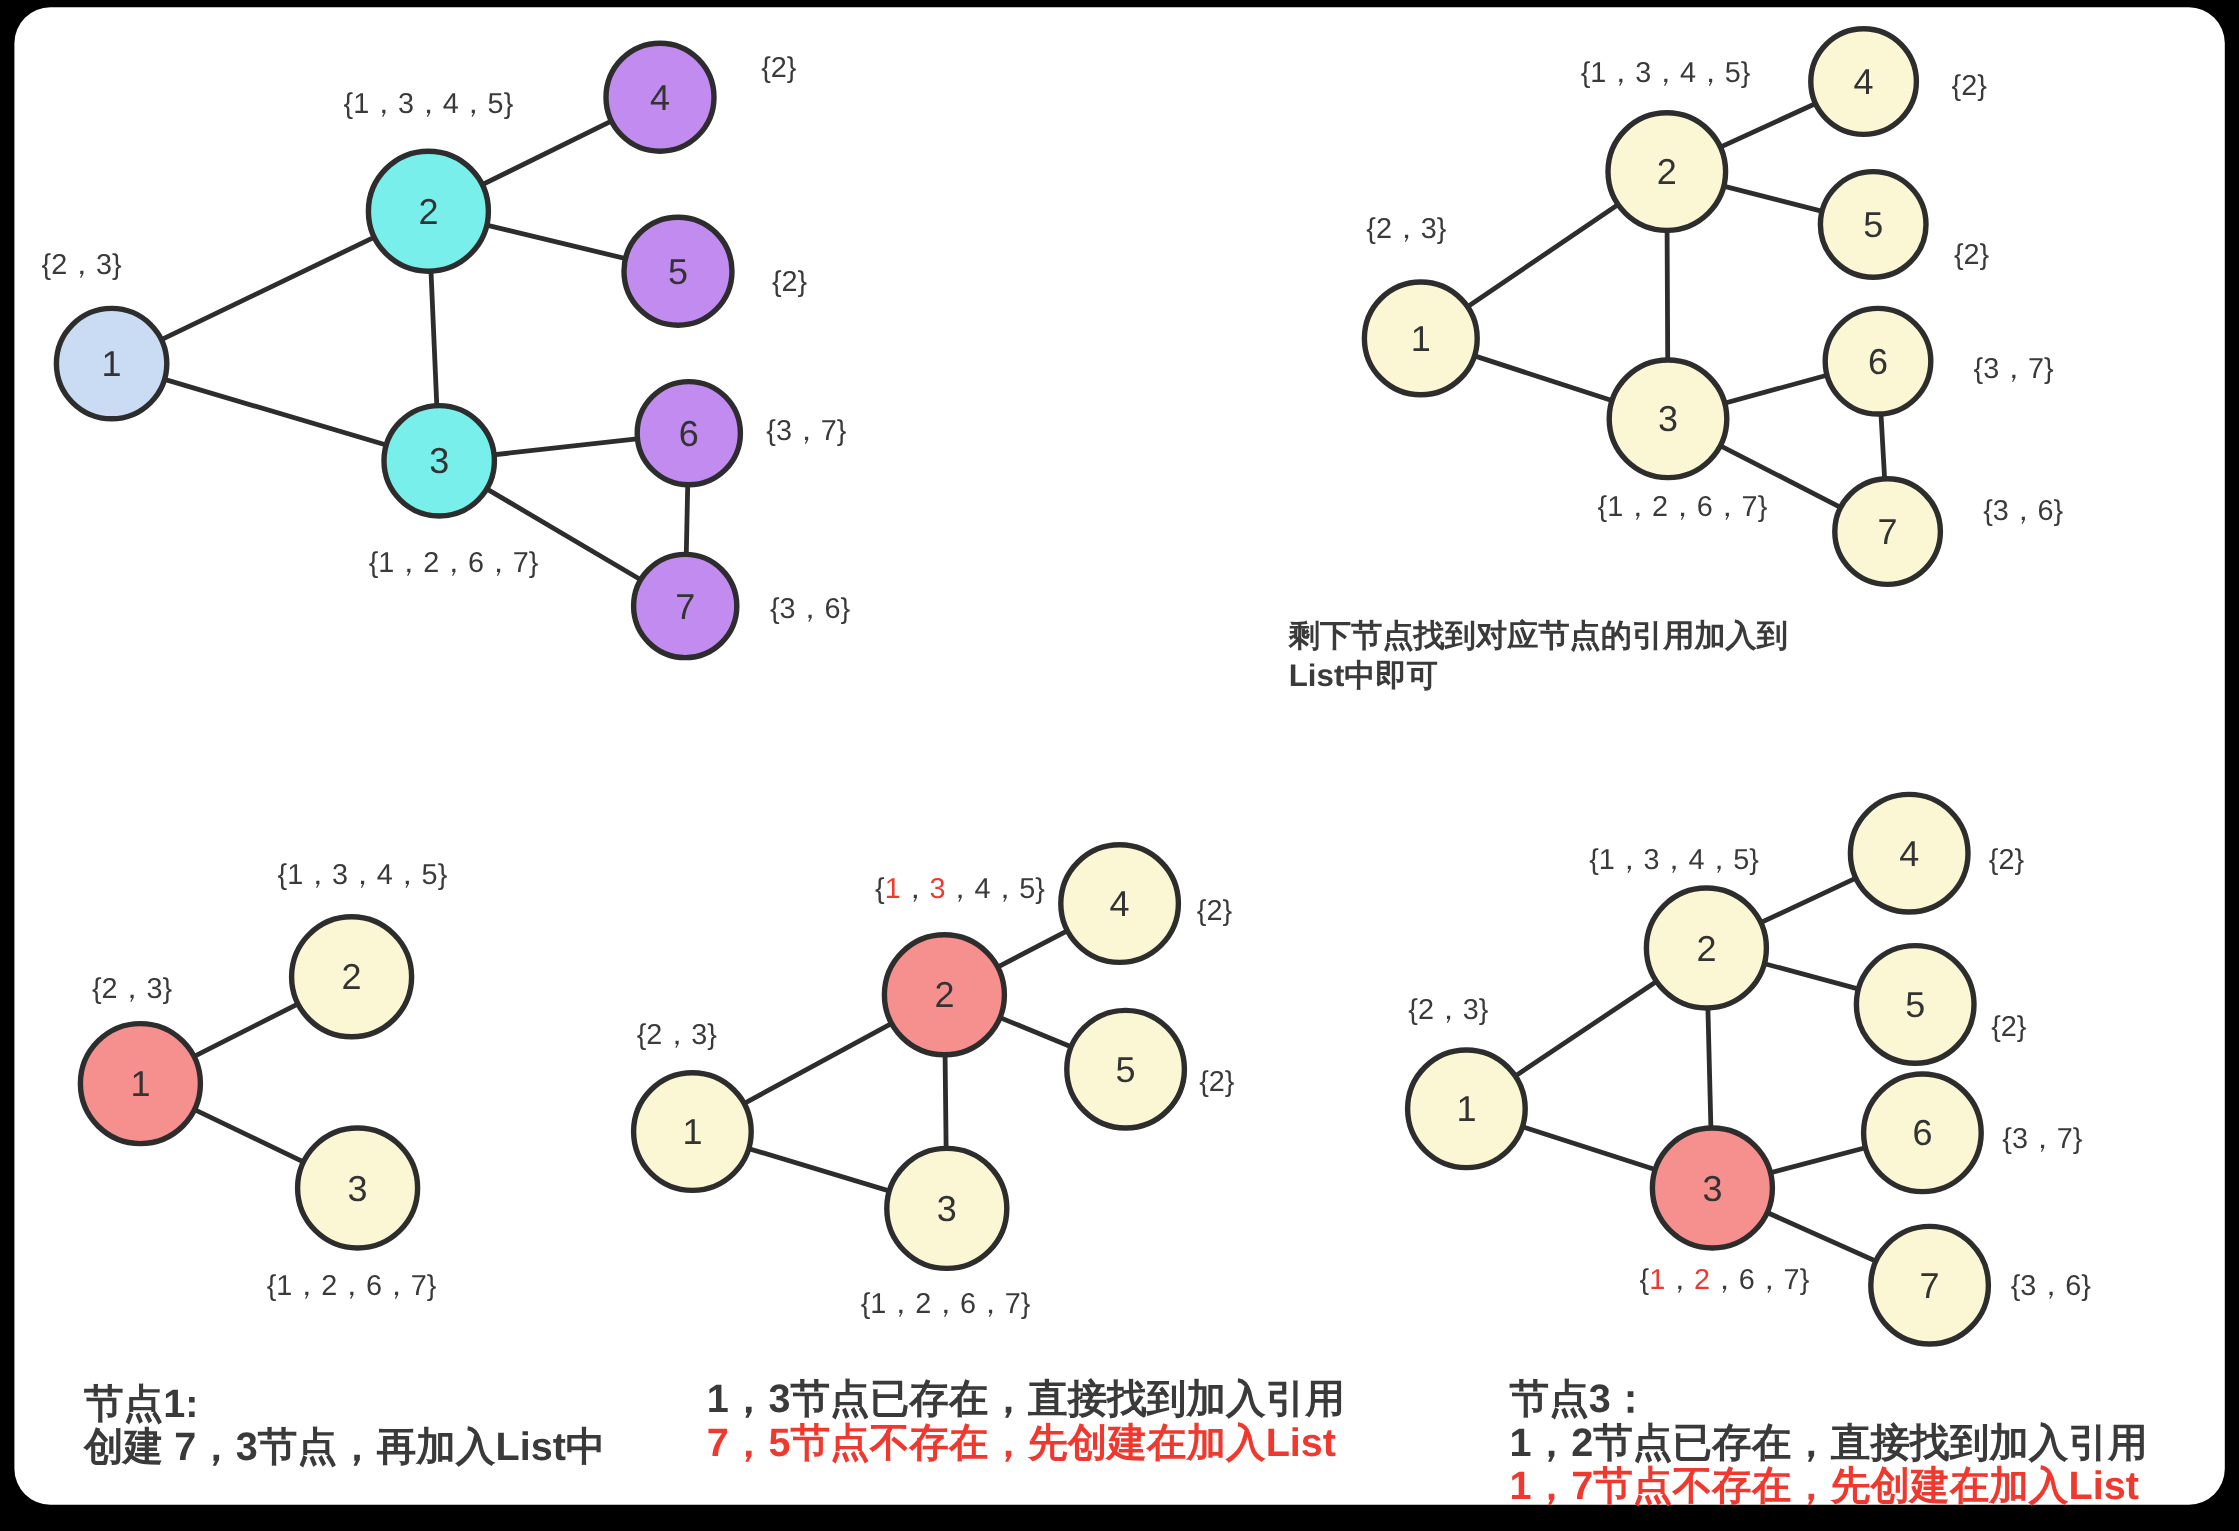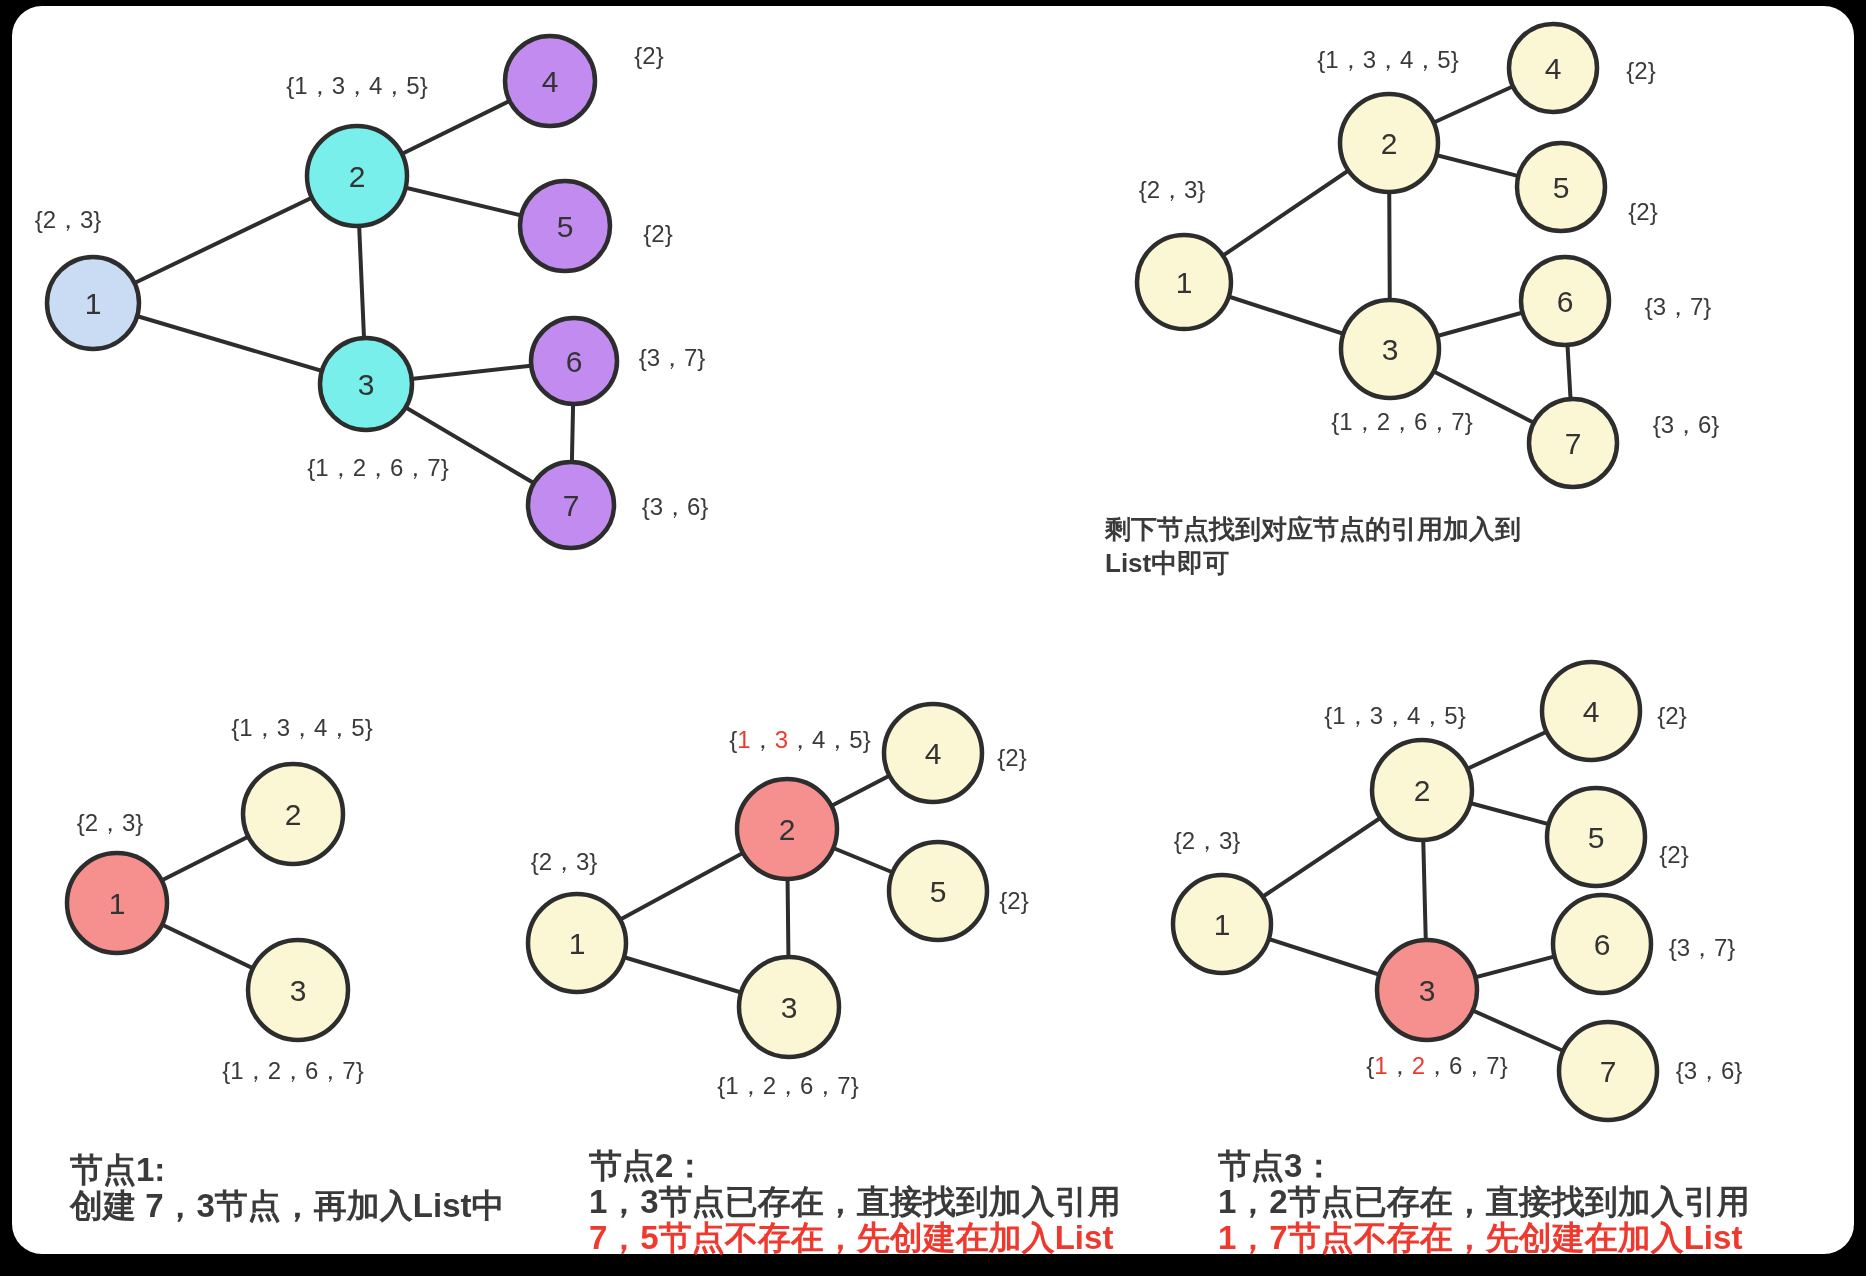--- a/index.html
+++ b/index.html
@@ -156,34 +156,33 @@
         <text x="1674" y="855" text-anchor="middle" dy="0.35em" font-size="24" fill="#3a3a3a" font-family="&quot;Liberation Sans&quot;,&quot;DejaVu Sans&quot;,sans-serif"><tspan fill="#3a3a3a">{2}</tspan></text>
         <circle cx="1602" cy="944" r="49" fill="#fbf7d5" stroke="#2d2d2d" stroke-width="4.5"></circle>
         <text x="1602" y="944" text-anchor="middle" dy="0.35em" font-size="30" fill="#333333" font-family="&quot;Liberation Sans&quot;,&quot;DejaVu Sans&quot;,sans-serif">6</text>
         <text x="1702" y="948" text-anchor="middle" dy="0.35em" font-size="24" fill="#3a3a3a" font-family="&quot;Liberation Sans&quot;,&quot;DejaVu Sans&quot;,sans-serif"><tspan fill="#3a3a3a">{3，7}</tspan></text>
         <circle cx="1608" cy="1071" r="49" fill="#fbf7d5" stroke="#2d2d2d" stroke-width="4.5"></circle>
         <text x="1608" y="1071" text-anchor="middle" dy="0.35em" font-size="30" fill="#333333" font-family="&quot;Liberation Sans&quot;,&quot;DejaVu Sans&quot;,sans-serif">7</text>
         <text x="1709" y="1071" text-anchor="middle" dy="0.35em" font-size="24" fill="#3a3a3a" font-family="&quot;Liberation Sans&quot;,&quot;DejaVu Sans&quot;,sans-serif"><tspan fill="#3a3a3a">{3，6}</tspan></text>
       </g>
     </svg>
 
-  <div class="caption note" style="left: 1105px; top: 512px;">
+  <div class="caption note" style="left: 1074px; top: 512px;">
     <div class="cap-line">剩下节点找到对应节点的引用加入到</div>
     <div class="cap-line">List中即可</div>
   </div>
 
   <div class="caption" style="left: 70px; top: 1152px;">
     <div class="cap-line">节点1:</div>
     <div class="cap-line">创建 7，3节点，再加入List中</div>
   </div>
 
   <div class="caption" style="left: 589px; top: 1148px;">
-    <div class="cap-line">节点2：</div>
     <div class="cap-line">1，3节点已存在，直接找到加入引用</div>
     <div class="cap-line red">7，5节点不存在，先创建在加入List</div>
   </div>
 
-  <div class="caption" style="left: 1218px; top: 1148px;">
+  <div class="caption" style="left: 1258px; top: 1148px;">
     <div class="cap-line">节点3：</div>
     <div class="cap-line">1，2节点已存在，直接找到加入引用</div>
     <div class="cap-line red">1，7节点不存在，先创建在加入List</div>
   </div>
 </div>
 
 </body></html>

